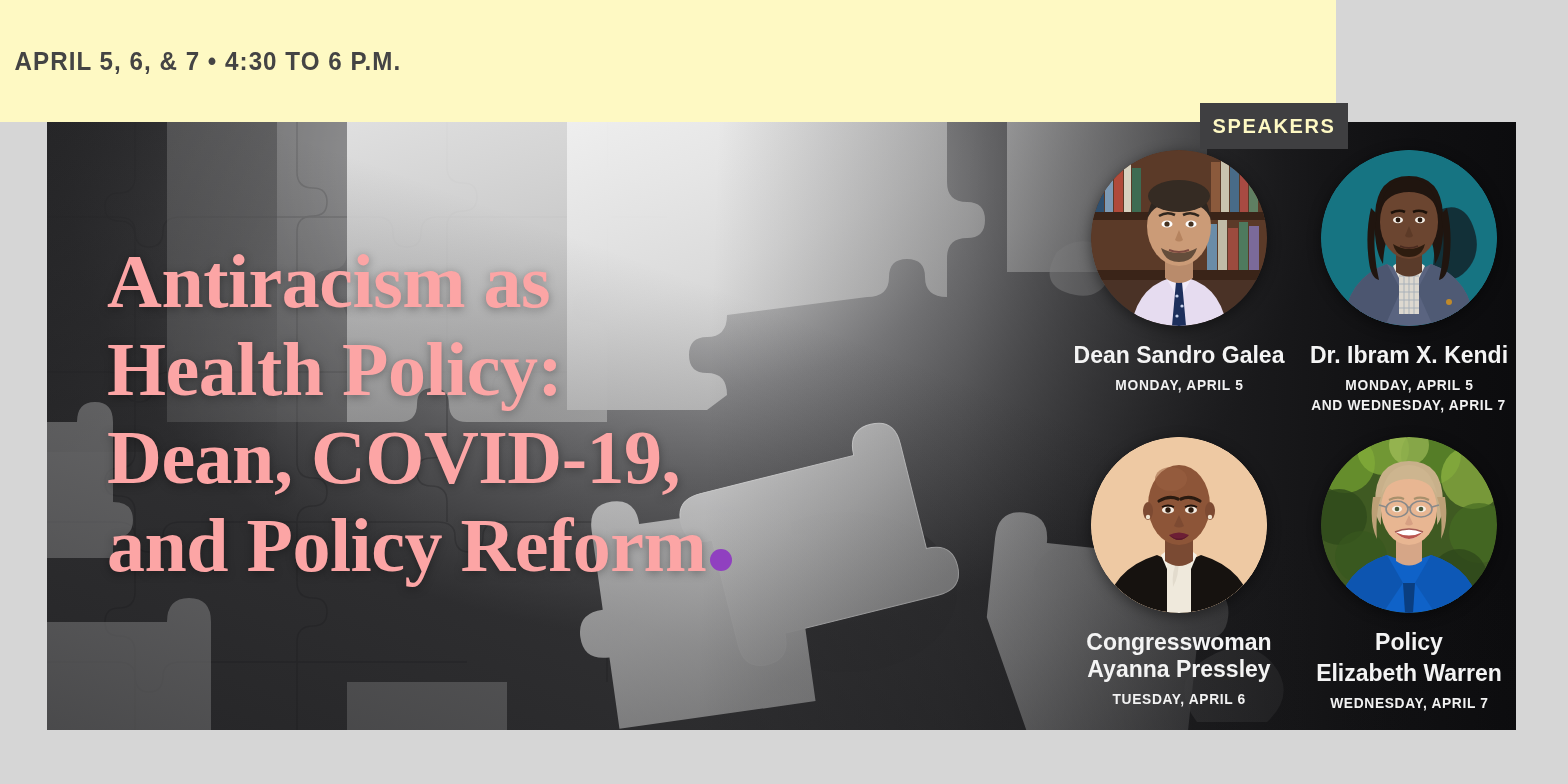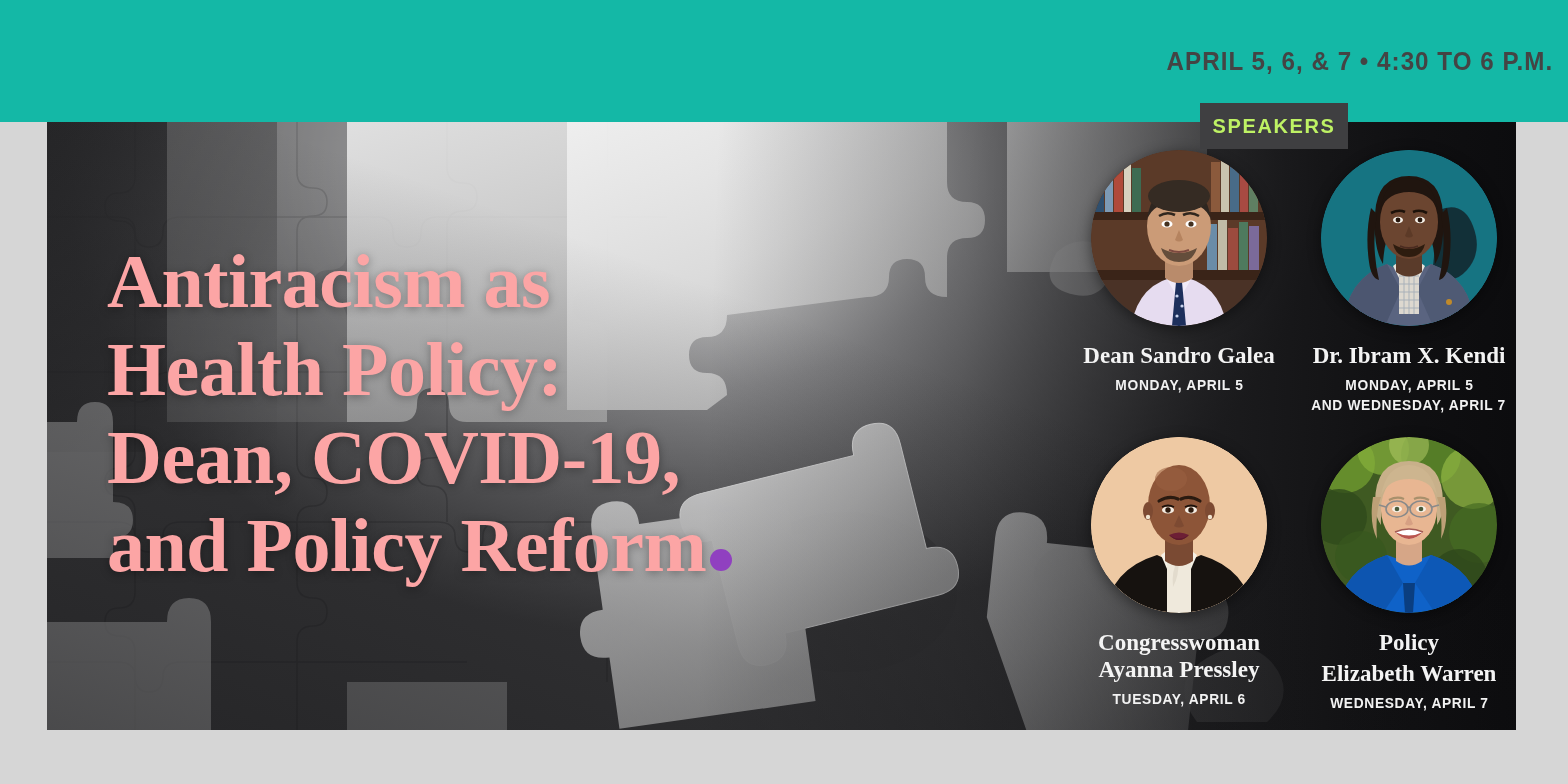--- a/index.html
+++ b/index.html
@@ -13,26 +13,26 @@
   body {
     background: #d6d6d6;
     font-family: "Liberation Sans", sans-serif;
     position: relative;
   }
 
   
   .date-bar {
     position: absolute;
     top: 0; left: 0;
-    width: 1568px;
+    width: 1336px;
     height: 122px;
     display: flex;
     align-items: center;
-    justify-content: flex-end;
-    background: #14b8a6;
+    justify-content: flex-start;
+    background: #fef9c3;
   }
   .date-text {
     font-family: "Liberation Sans", sans-serif;
     font-weight: bold;
     font-size: 26px;
     letter-spacing: 1.1px;
     color: #444444;
     transform: scaleX(0.93);
     white-space: nowrap;
   }
@@ -125,21 +125,21 @@
     display: flex;
     align-items: center;
     justify-content: center;
     z-index: 9;
   }
   .speakers-tag-label {
     font-family: "Liberation Sans", sans-serif;
     font-weight: bold;
     font-size: 20px;
     letter-spacing: 1.6px;
-    color: #bef264;
+    color: #fef9c3;
   }
 
   
   .speakers-grid {
     position: absolute;
     left: 1022px;
     top: 10px;
     width: 460px;
     z-index: 7;
     display: grid;
@@ -157,21 +157,21 @@
     width: 176px;
     height: 176px;
     border-radius: 50%;
     overflow: hidden;
     position: relative;
     box-shadow: 0 3px 14px rgba(0,0,0,0.45);
   }
   .avatar svg { display: block; width: 176px; height: 176px; }
   .speaker-name {
     margin-top: 16px;
-    font-family: Liberation Serif, serif;
+    font-family: Liberation Sans, sans-serif;
     font-weight: bold;
     font-size: 23px;
     line-height: 27px;
     color: #f4f4f4;
     text-align: center;
     white-space: nowrap;
   }
   .speaker-date {
     margin-top: 6px;
     font-family: "Liberation Sans", sans-serif;

